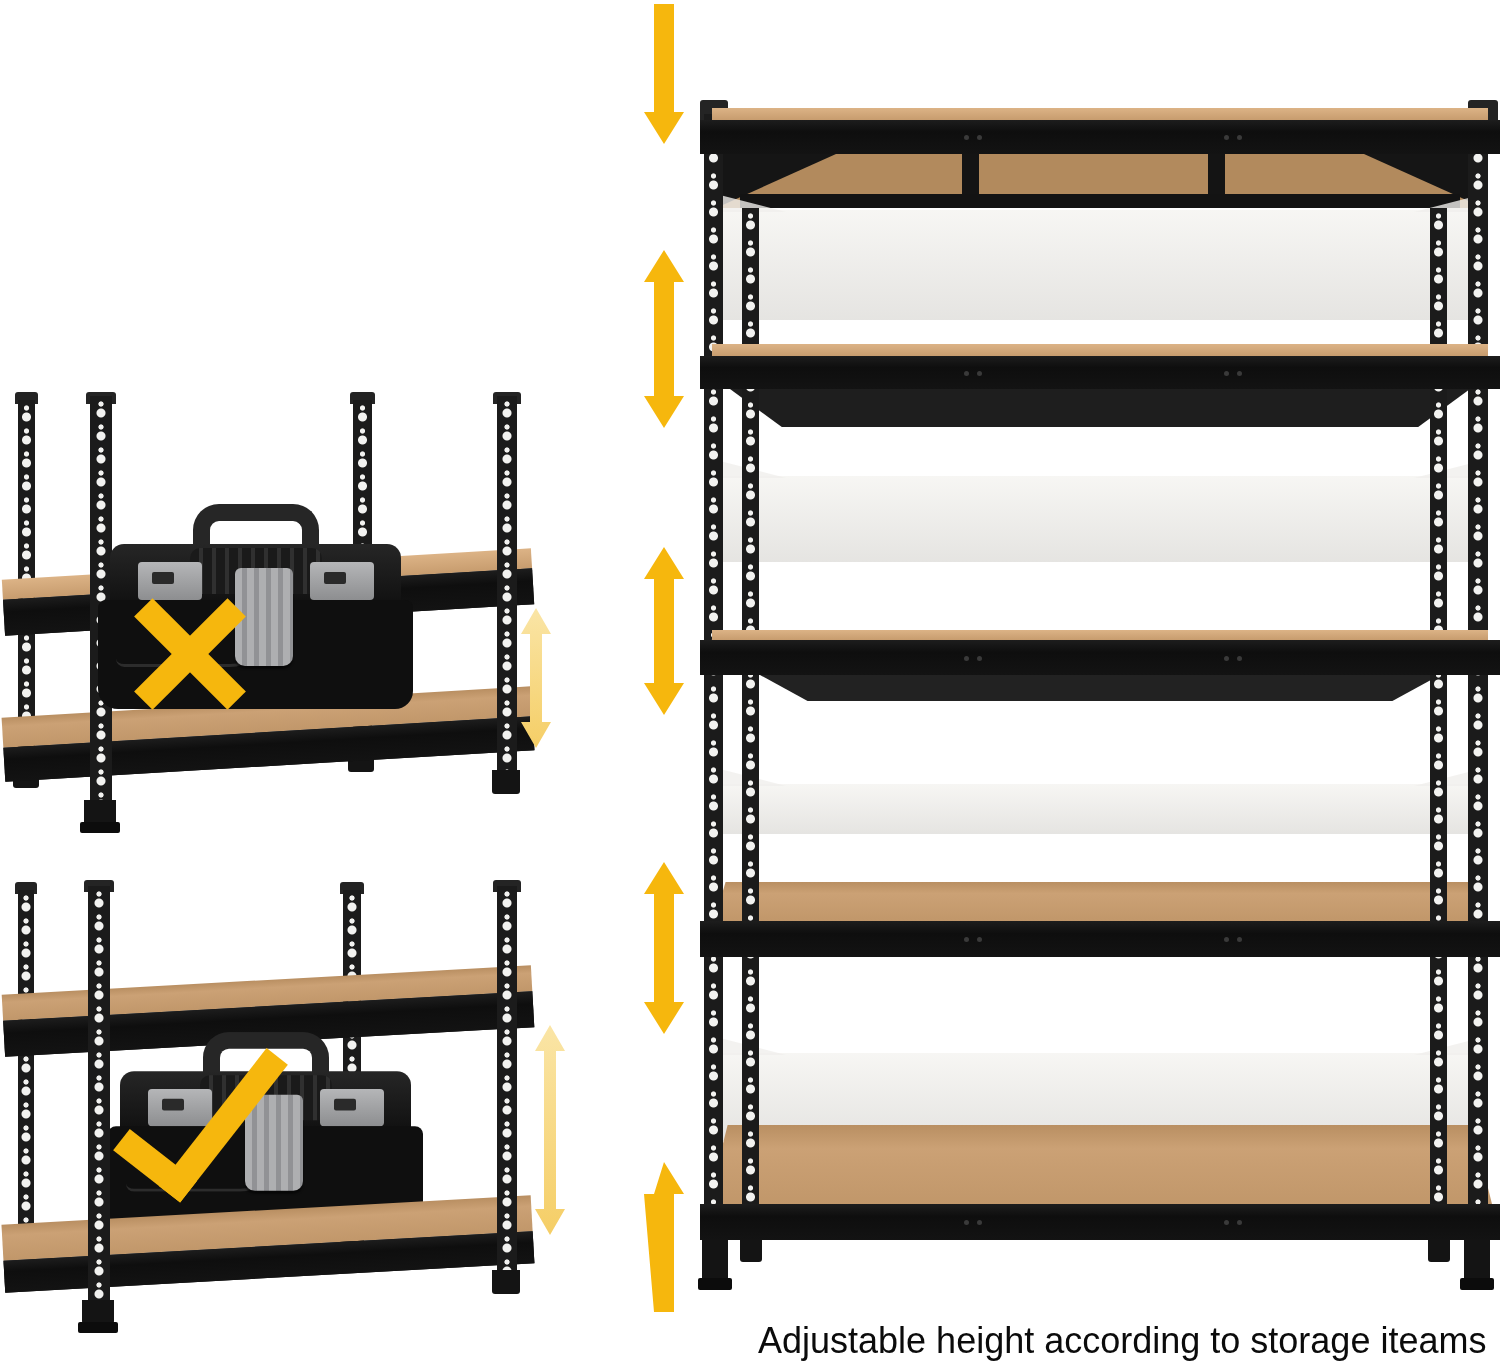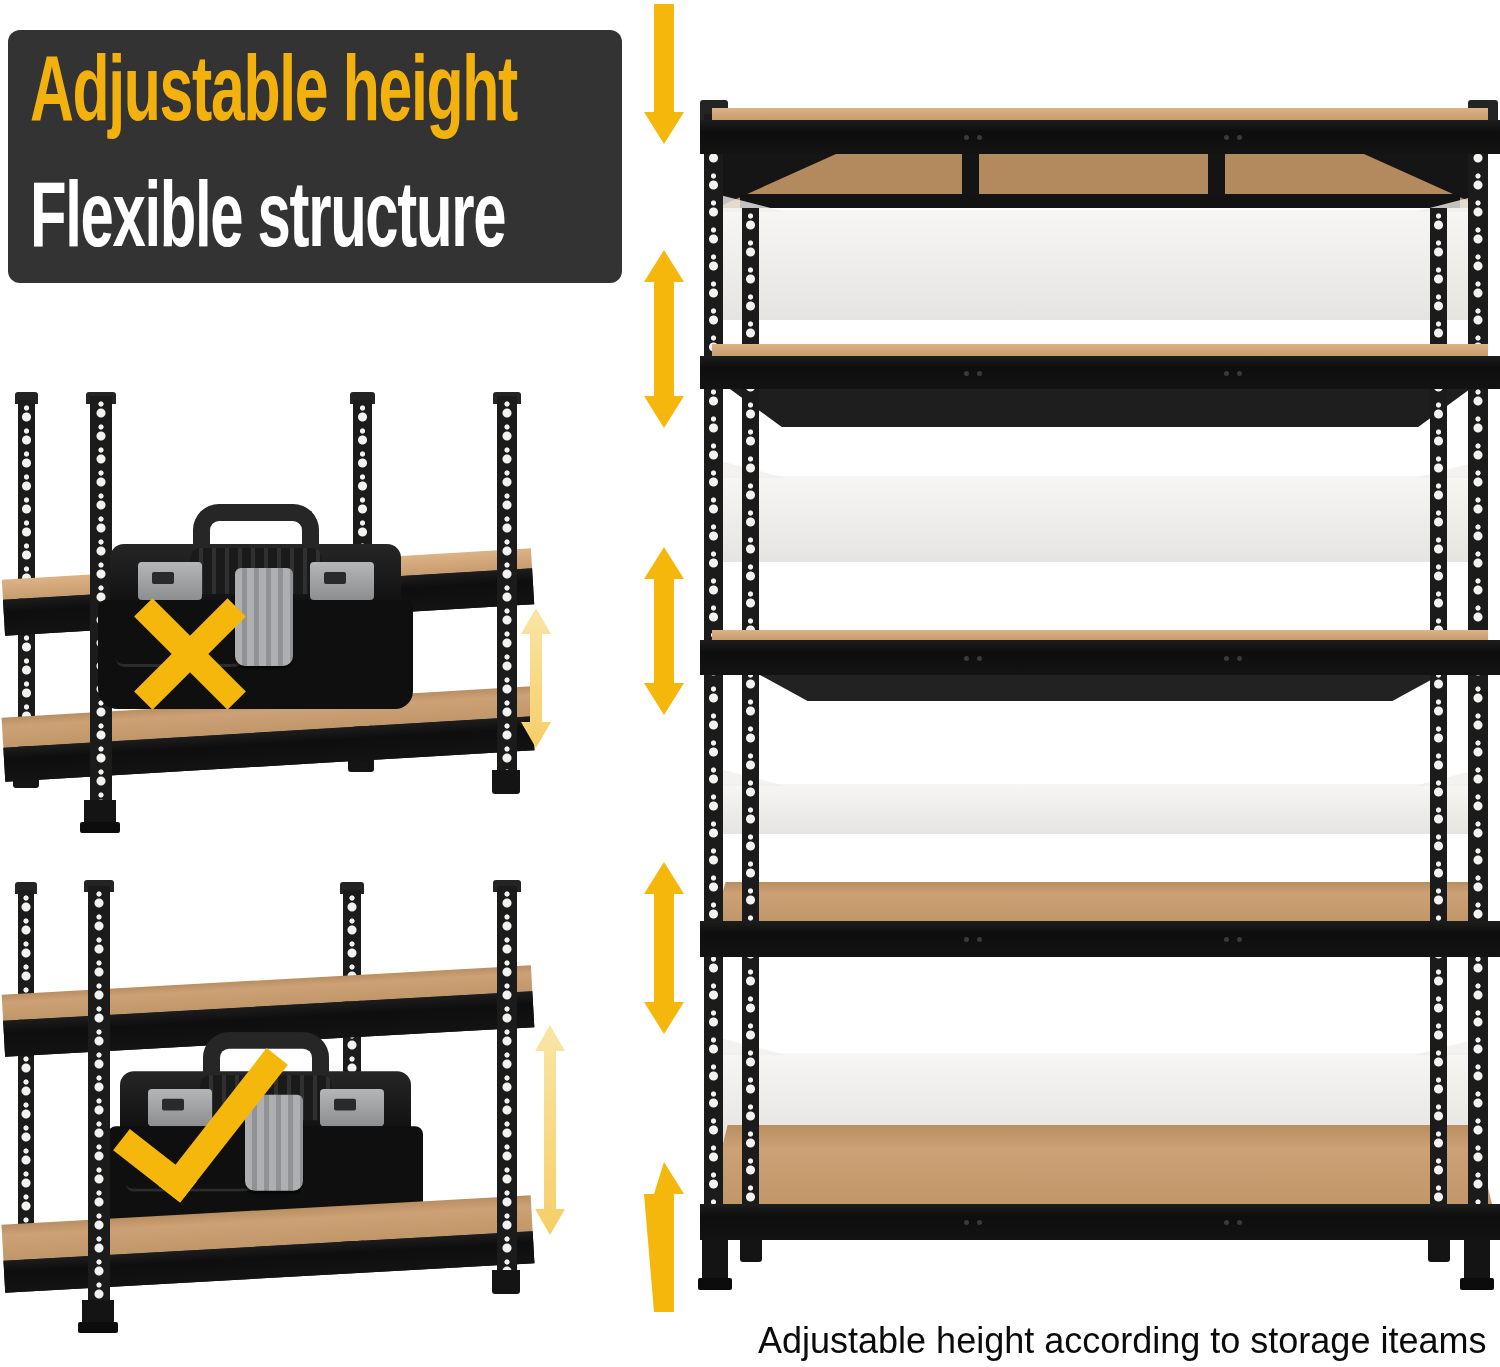--- a/index.html
+++ b/index.html
@@ -80,24 +80,20 @@
   .check{width:58px;height:148px;border-right:27px solid var(--gold,#F6B70D);
          border-bottom:27px solid var(--gold,#F6B70D);transform:rotate(38deg);}
 
   .caption{left:758px;top:1320px;width:770px;font-size:36px;color:#0b0b0b;white-space:nowrap;}
 </style>
 </head>
 <body>
 
 <div id="canvas">
 
-  <div class="abs banner">
-    <div class="l1">Adjustable height</div>
-    <div class="l2">Flexible structure</div>
-  </div>
 
   <div class="abs gold ar-down" style="left:644px;top:4px;width:40px;height:140px;"></div>
   <div class="abs gold ar-dbl" style="left:644px;top:250px;width:40px;height:178px;"></div>
   <div class="abs gold ar-dbl" style="left:644px;top:547px;width:40px;height:168px;"></div>
   <div class="abs gold ar-dbl" style="left:644px;top:862px;width:40px;height:172px;"></div>
   <div class="abs gold ar-up" style="left:644px;top:1162px;width:40px;height:150px;"></div>
 
   <div class="abs" style="left:700px;top:98px;width:800px;height:1245px;">
 
     <div class="abs underside" style="left:16px;top:56px;width:768px;height:54px;">

